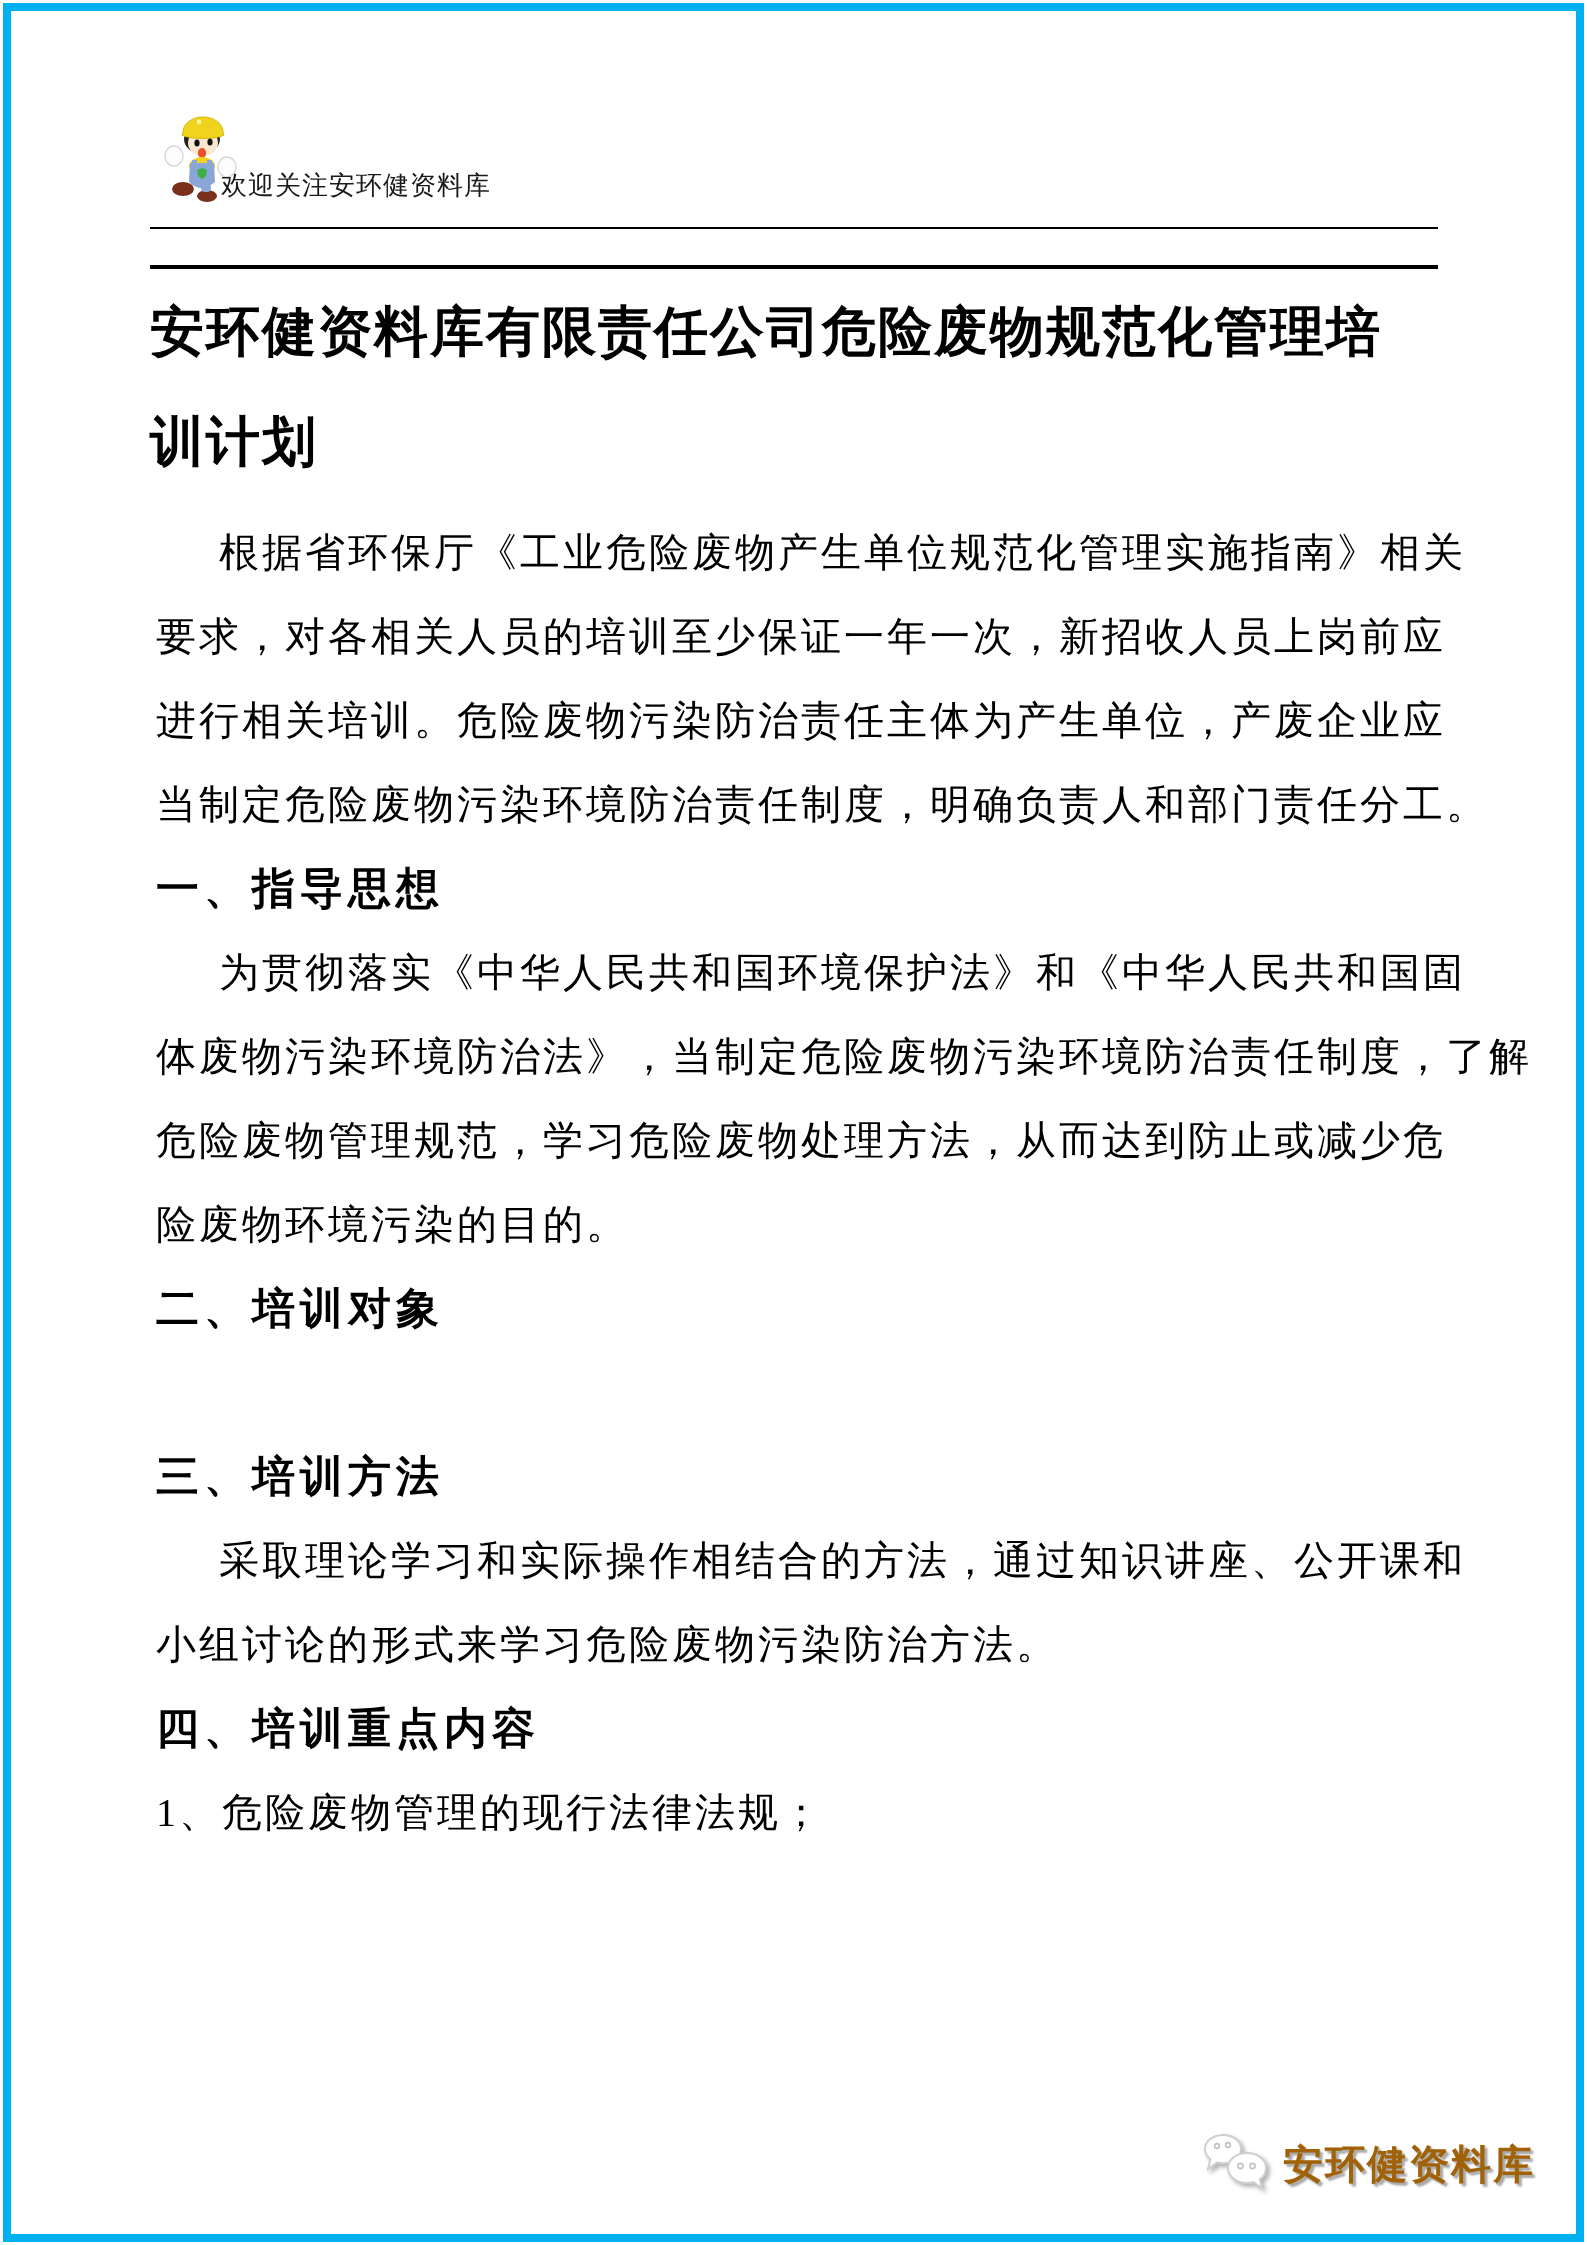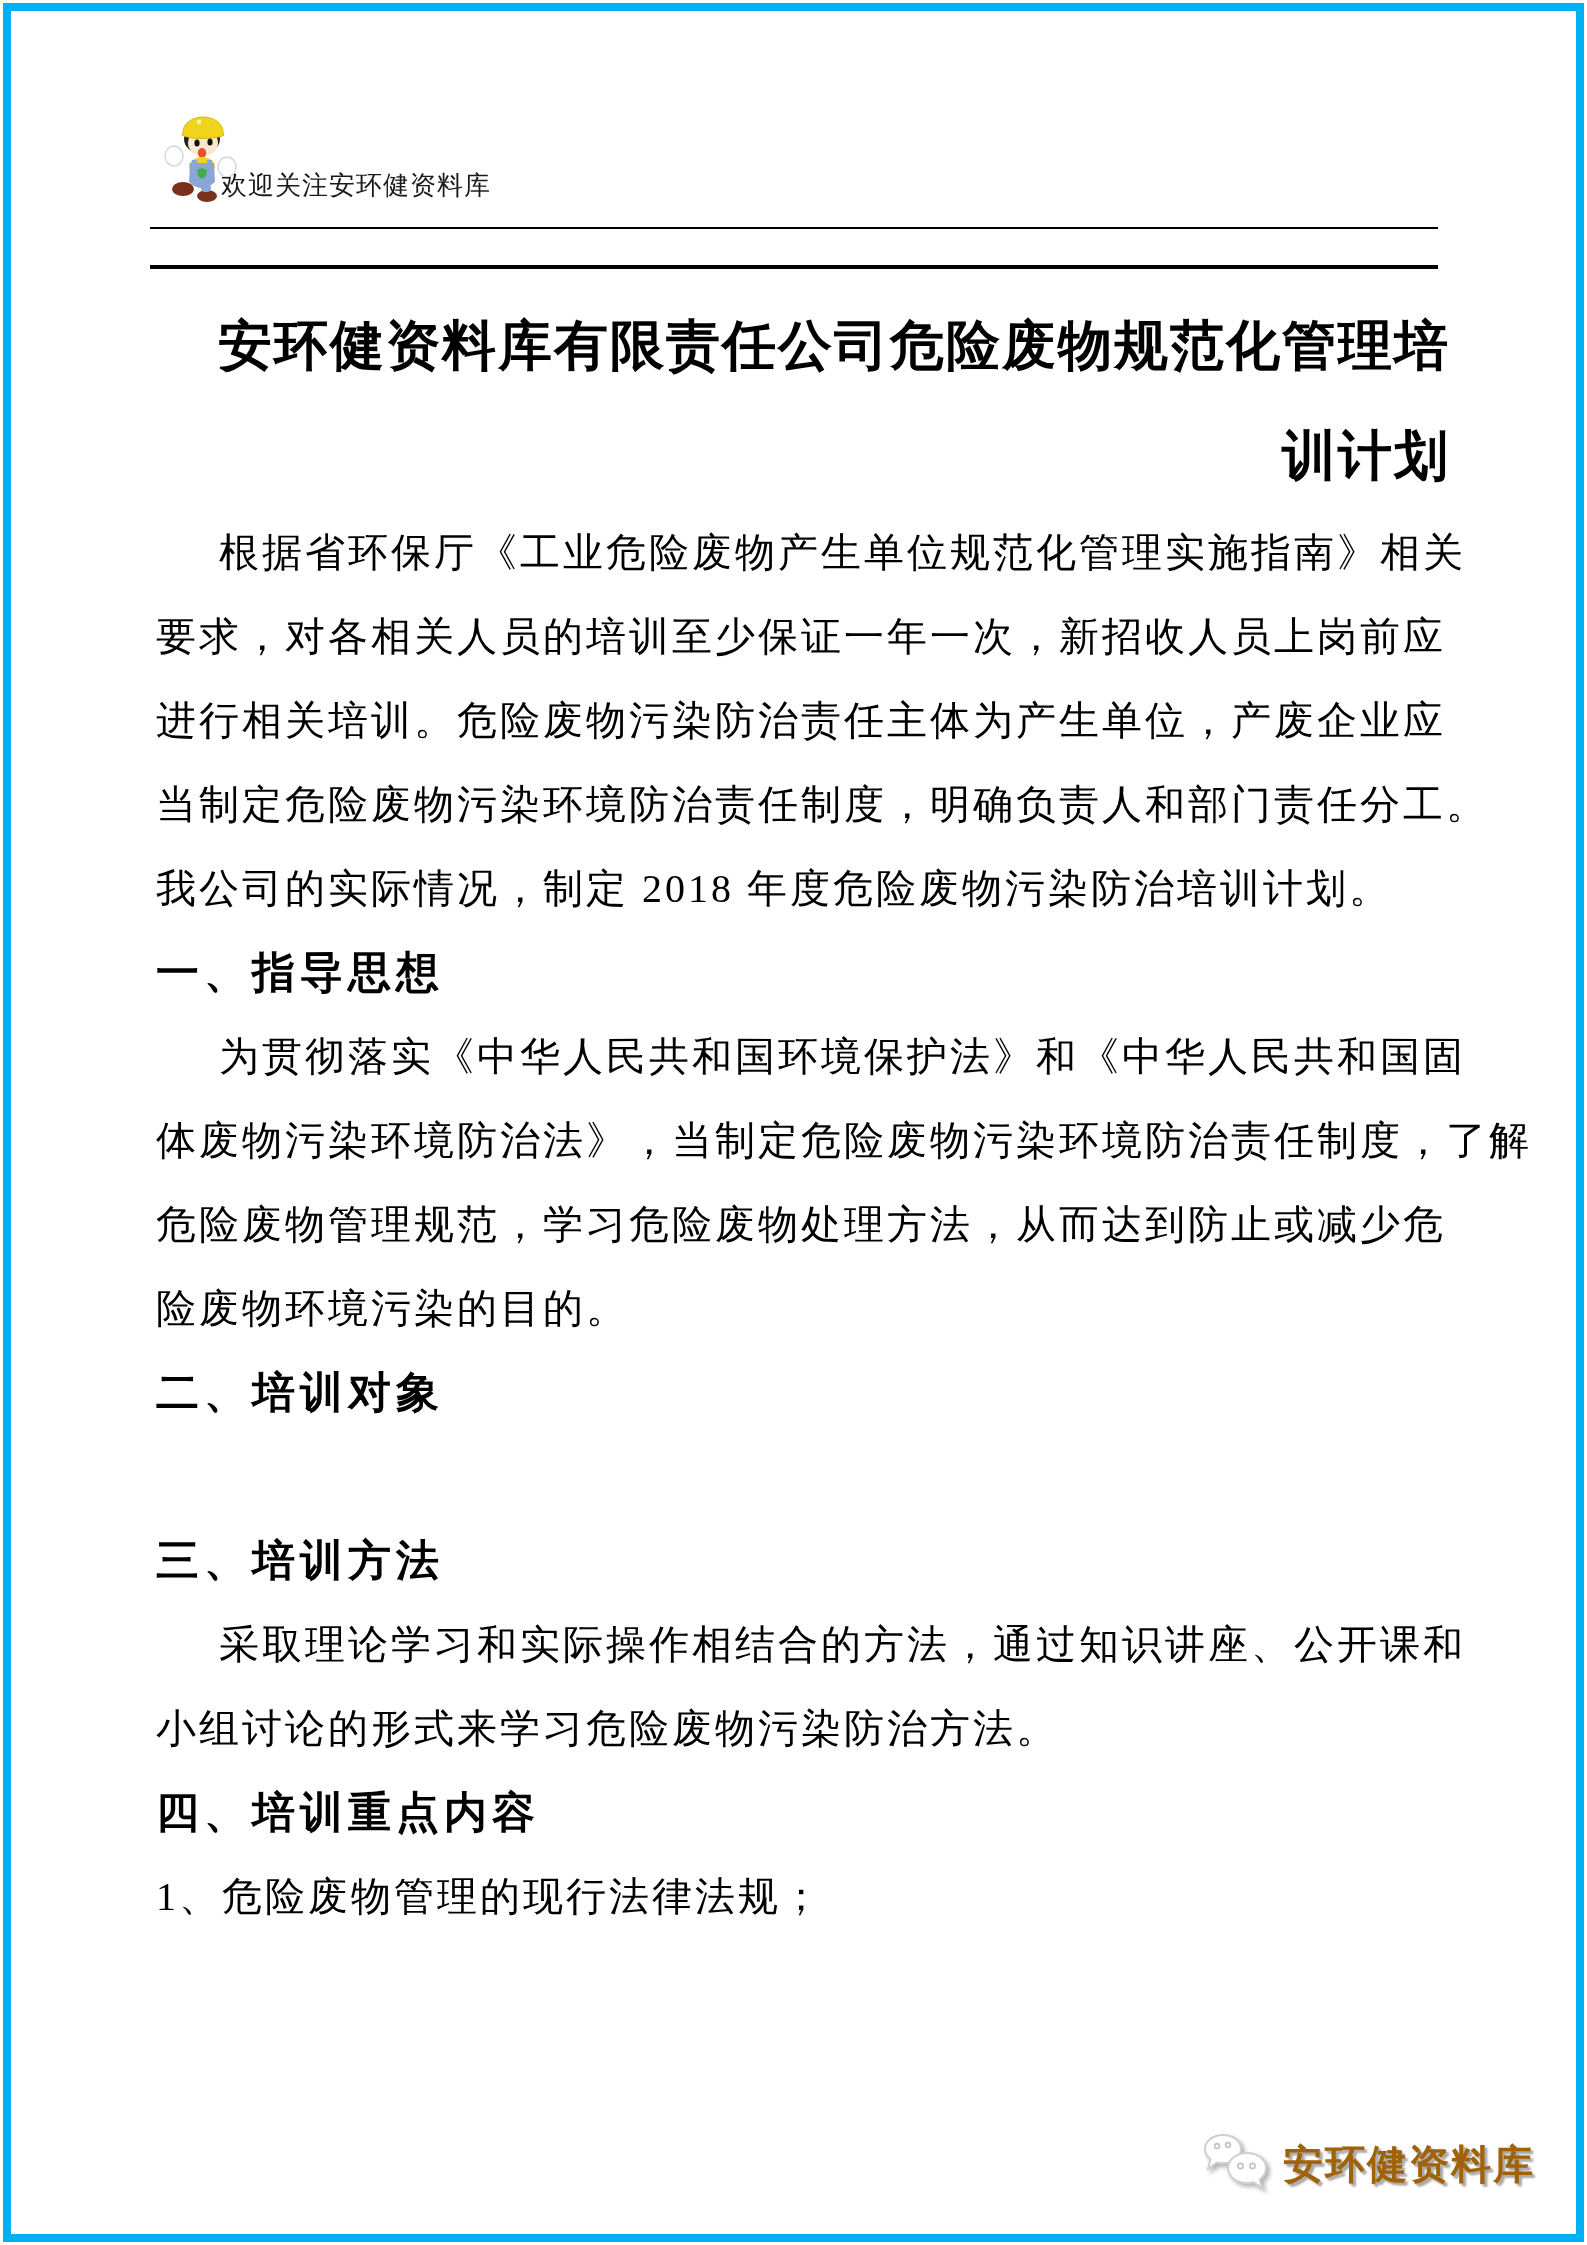--- a/index.html
+++ b/index.html
@@ -24,22 +24,22 @@
     font-size:26px;line-height:32px;letter-spacing:1px;
     color:#1a1a1a;
     font-family:"Liberation Serif", serif;
     white-space:nowrap;
     text-align:center;
   }
   .rule1{position:absolute;left:150px;top:227px;width:1288px;height:2px;background:#000;}
   .rule2{position:absolute;left:150px;top:265px;width:1288px;height:4px;background:#000;}
   
   .title-block{
-    position:absolute;left:150px;top:290px;width:1300px;
-    text-align:right;font-weight:bold;
+    position:absolute;left:150px;top:276px;width:1300px;
+    text-align:left;font-weight:bold;
     font-family:"Liberation Sans", sans-serif;
     font-size:54px;letter-spacing:2px;
   }
   .title-line{height:110px;line-height:110px;white-space:nowrap;}
   
   .body-block{position:absolute;left:156px;top:511px;width:1300px;}
   .line{
     height:84px;line-height:84px;
     font-size:40px;letter-spacing:3px;
     white-space:nowrap;
@@ -110,21 +110,20 @@
   <div class="title-block">
     <div class="title-line">安环健资料库有限责任公司危险废物规范化管理培</div>
     <div class="title-line">训计划</div>
   </div>
 
   <div class="body-block" id="body-block">
       <div class="line body indent">根据省环保厅《工业危险废物产生单位规范化管理实施指南》相关</div>
       <div class="line body">要求，对各相关人员的培训至少保证一年一次，新招收人员上岗前应</div>
       <div class="line body">进行相关培训。危险废物污染防治责任主体为产生单位，产废企业应</div>
       <div class="line body">当制定危险废物污染环境防治责任制度，明确负责人和部门责任分工。</div>
-      <div class="line body">我公司的实际情况，制定 2018 年度危险废物污染防治培训计划。</div>
       <div class="line heading">一、指导思想</div>
       <div class="line body indent">为贯彻落实《中华人民共和国环境保护法》和《中华人民共和国固</div>
       <div class="line body">体废物污染环境防治法》，当制定危险废物污染环境防治责任制度，了解</div>
       <div class="line body">危险废物管理规范，学习危险废物处理方法，从而达到防止或减少危</div>
       <div class="line body">险废物环境污染的目的。</div>
       <div class="line heading">二、培训对象</div>
       <div class="line blank"></div>
       <div class="line heading">三、培训方法</div>
       <div class="line body indent">采取理论学习和实际操作相结合的方法，通过知识讲座、公开课和</div>
       <div class="line body">小组讨论的形式来学习危险废物污染防治方法。</div>

